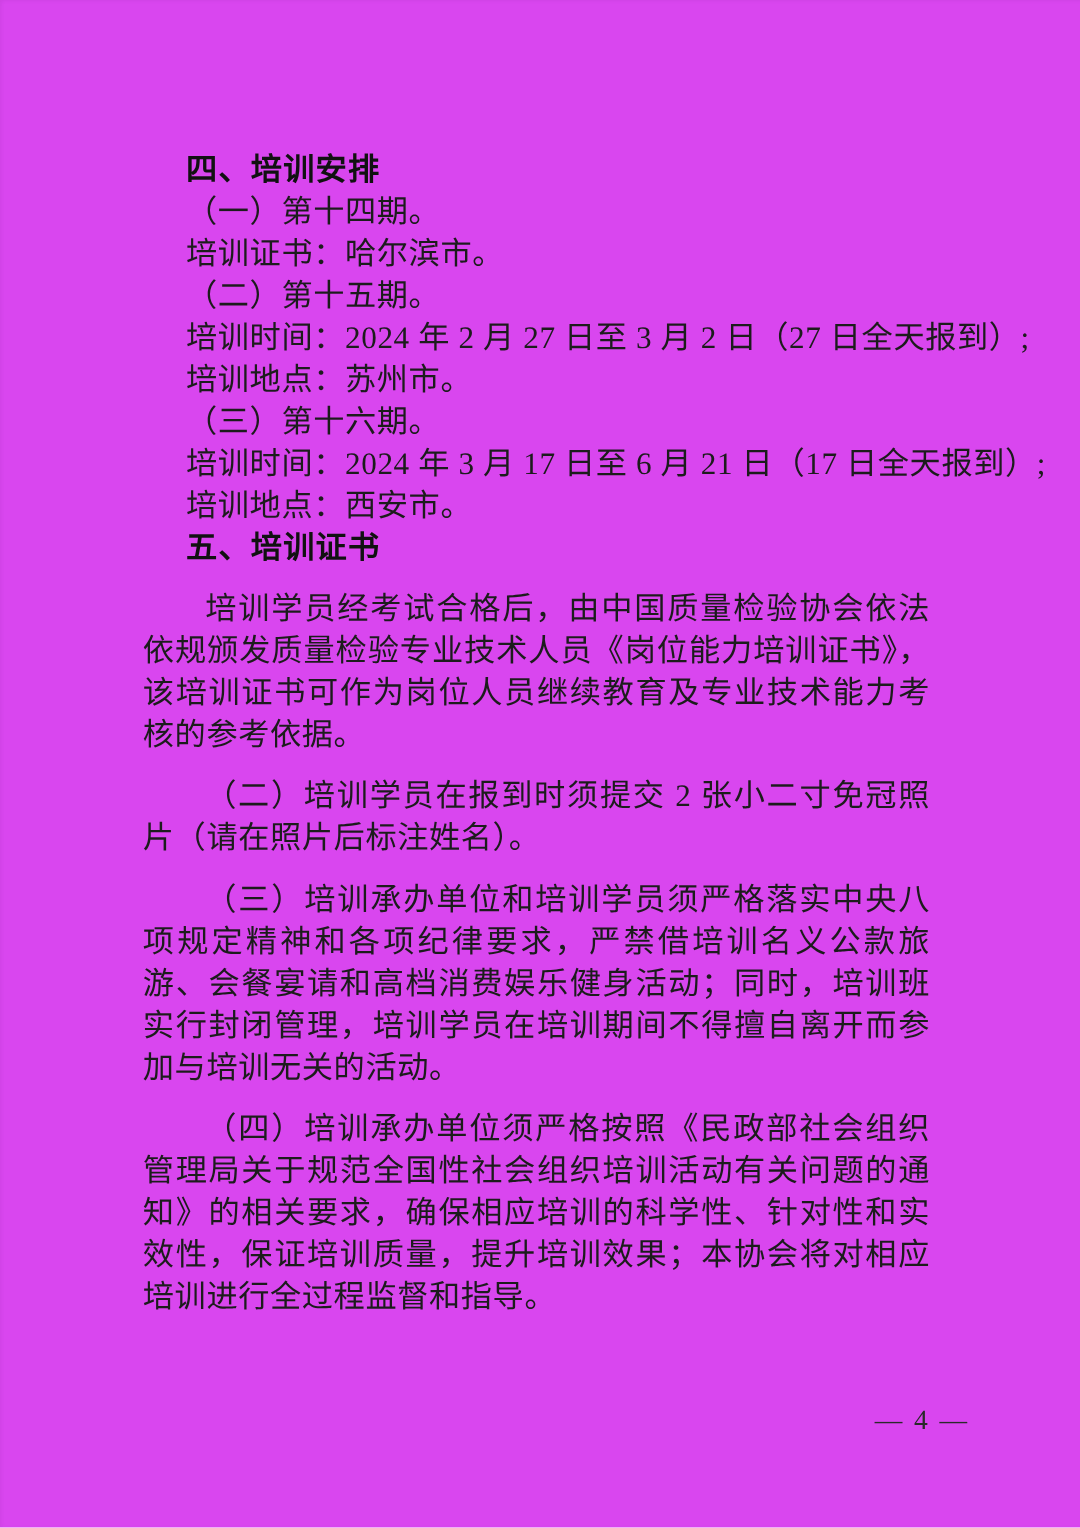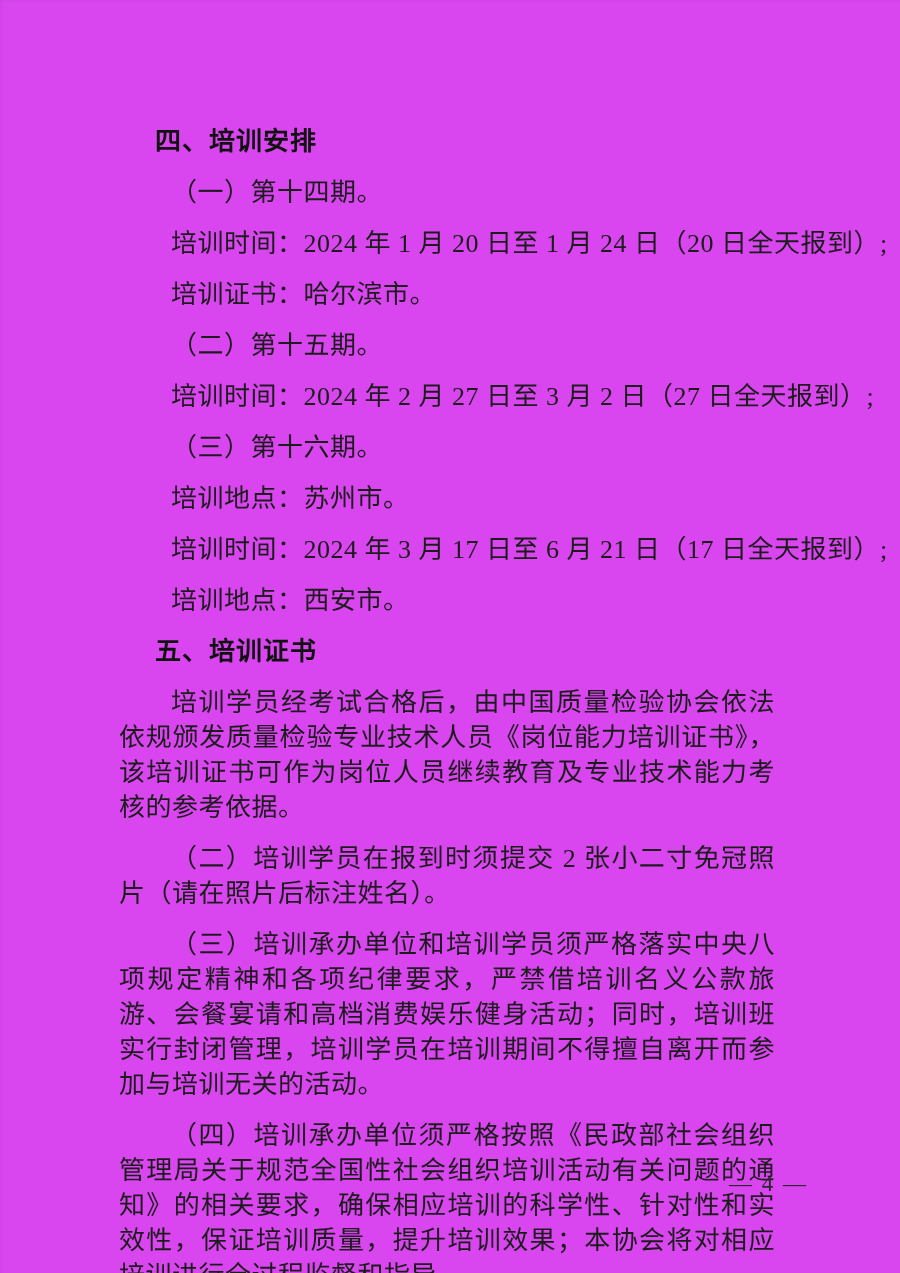--- a/index.html
+++ b/index.html
@@ -36,21 +36,21 @@
     margin: 0;
     font-size: 26px;
     line-height: 35px;
     text-indent: 2em;
     font-weight: bold;
     font-family: "Liberation Sans", "DejaVu Sans", sans-serif;
     color: #111111;
     letter-spacing: 1px;
   }
   .doc-line {
-    margin: 16px;
+    margin: 0;
     font-size: 26px;
     line-height: 35px;
     text-indent: 2em;
     white-space: nowrap;
     letter-spacing: 0.5px;
   }
   .doc-para {
     margin: 16px;
     font-size: 26px;
     line-height: 35px;
@@ -73,28 +73,27 @@
 </style>
 </head>
 <body>
 
 <div class="page">
   <div class="content">
 
     <p class="sec-heading">四、培训安排</p>
 
     <p class="doc-line">（一）第十四期。</p>
-    <p class="doc-line">培训时间：2024 年 1 月 20 日至 1 月 24 日（20 日全天报到）;</p>
     <p class="doc-line">培训证书：哈尔滨市。</p>
 
     <p class="doc-line">（二）第十五期。</p>
     <p class="doc-line">培训时间：2024 年 2 月 27 日至 3 月 2 日（27 日全天报到）;</p>
+    <p class="doc-line">培训地点：苏州市。</p>
+
     <p class="doc-line">（三）第十六期。</p>
-
-    <p class="doc-line">培训地点：苏州市。</p>
     <p class="doc-line">培训时间：2024 年 3 月 17 日至 6 月 21 日（17 日全天报到）;</p>
     <p class="doc-line">培训地点：西安市。</p>
 
     <p class="sec-heading">五、培训证书</p>
 
     <p class="doc-para">培训学员经考试合格后，由中国质量检验协会依法依规颁发质量检验专业技术人员《岗位能力培训证书》，该培训证书可作为岗位人员继续教育及专业技术能力考核的参考依据。</p>
 
 
     <p class="doc-para">（二）培训学员在报到时须提交 2 张小二寸免冠照片（请在照片后标注姓名）。</p>
     <p class="doc-para">（三）培训承办单位和培训学员须严格落实中央八项规定精神和各项纪律要求，严禁借培训名义公款旅游、会餐宴请和高档消费娱乐健身活动；同时，培训班实行封闭管理，培训学员在培训期间不得擅自离开而参加与培训无关的活动。</p>

